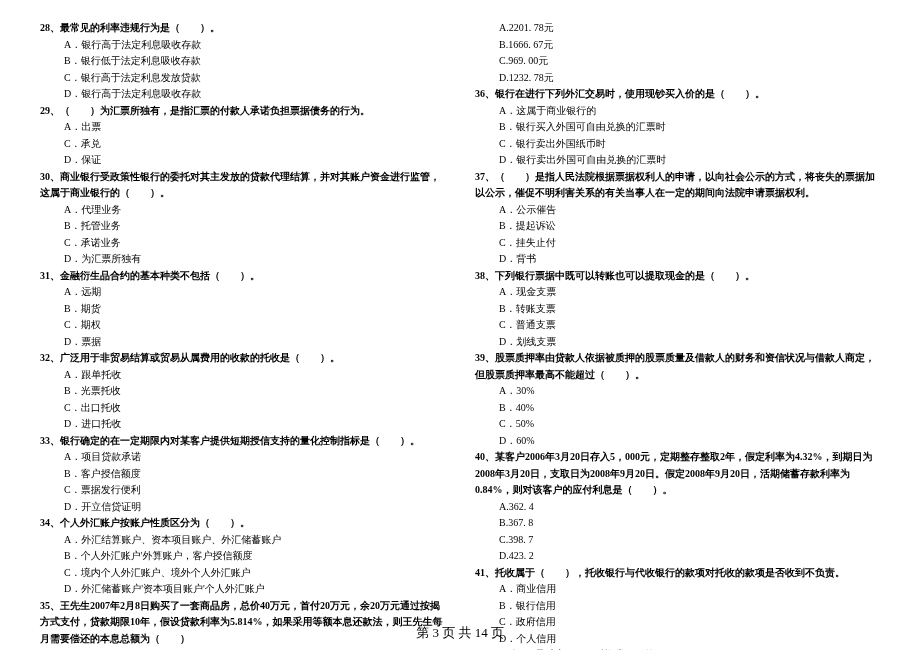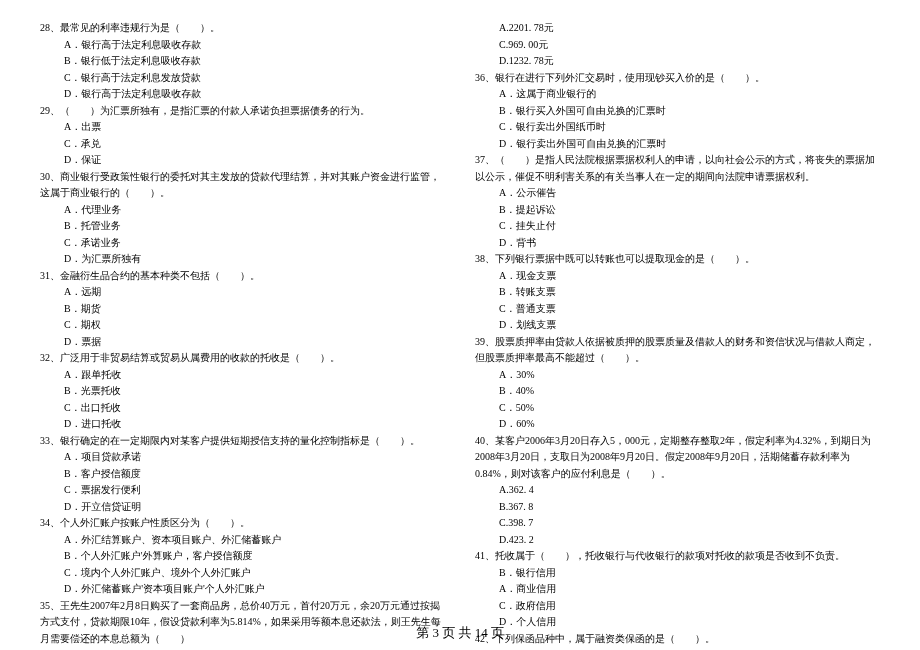--- a/index.html
+++ b/index.html
@@ -15,21 +15,21 @@
     }
     .columns {
       display: flex;
       gap: 30px;
       height: 600px;
     }
     .col {
       flex: 1;
       line-height: 1.65;
     }
-    .question-text { display: block; }
+    .question-text { display: block; font-weight: bold; }
     .option { padding-left: 24px; display: block; }
     .footer {
       position: absolute;
       bottom: 8px;
       left: 0;
       width: 100%;
       text-align: center;
       font-size: 13px;
     }
   </style>
@@ -77,20 +77,21 @@
     <span class="option">A．外汇结算账户、资本项目账户、外汇储蓄账户</span>
     <span class="option">B．个人外汇账户'外算账户，客户授信额度</span>
     <span class="option">C．境内个人外汇账户、境外个人外汇账户</span>
     <span class="option">D．外汇储蓄账户'资本项目账户'个人外汇账户</span>
 
     <span class="question-text">35、王先生2007年2月8日购买了一套商品房，总价40万元，首付20万元，余20万元通过按揭方式支付，贷款期限10年，假设贷款利率为5.814%，如果采用等额本息还款法，则王先生每月需要偿还的本息总额为（　　）</span>
   </div>
 
   <div class="col">
     <span class="option">A.2201. 78元</span>
+    <span class="option">B.1666. 67元</span>
     <span class="option">C.969. 00元</span>
     <span class="option">D.1232. 78元</span>
 
     <span class="question-text">36、银行在进行下列外汇交易时，使用现钞买入价的是（　　）。</span>
     <span class="option">A．这属于商业银行的</span>
     <span class="option">B．银行买入外国可自由兑换的汇票时</span>
     <span class="option">C．银行卖出外国纸币时</span>
     <span class="option">D．银行卖出外国可自由兑换的汇票时</span>
 
     <span class="question-text">37、（　　）是指人民法院根据票据权利人的申请，以向社会公示的方式，将丧失的票据加以公示，催促不明利害关系的有关当事人在一定的期间向法院申请票据权利。</span>
@@ -111,22 +112,22 @@
     <span class="option">C．50%</span>
     <span class="option">D．60%</span>
 
     <span class="question-text">40、某客户2006年3月20日存入5，000元，定期整存整取2年，假定利率为4.32%，到期日为2008年3月20日，支取日为2008年9月20日。假定2008年9月20日，活期储蓄存款利率为0.84%，则对该客户的应付利息是（　　）。</span>
     <span class="option">A.362. 4</span>
     <span class="option">B.367. 8</span>
     <span class="option">C.398. 7</span>
     <span class="option">D.423. 2</span>
 
     <span class="question-text">41、托收属于（　　），托收银行与代收银行的款项对托收的款项是否收到不负责。</span>
+    <span class="option">A．商业信用</span>
     <span class="option">B．银行信用</span>
-    <span class="option">A．商业信用</span>
     <span class="option">C．政府信用</span>
     <span class="option">D．个人信用</span>
 
     <span class="question-text">42、下列保函品种中，属于融资类保函的是（　　）。</span>
   </div>
 </div>
 
 <div class="footer">第 3 页 共 14 页</div>
 
 </body></html>

